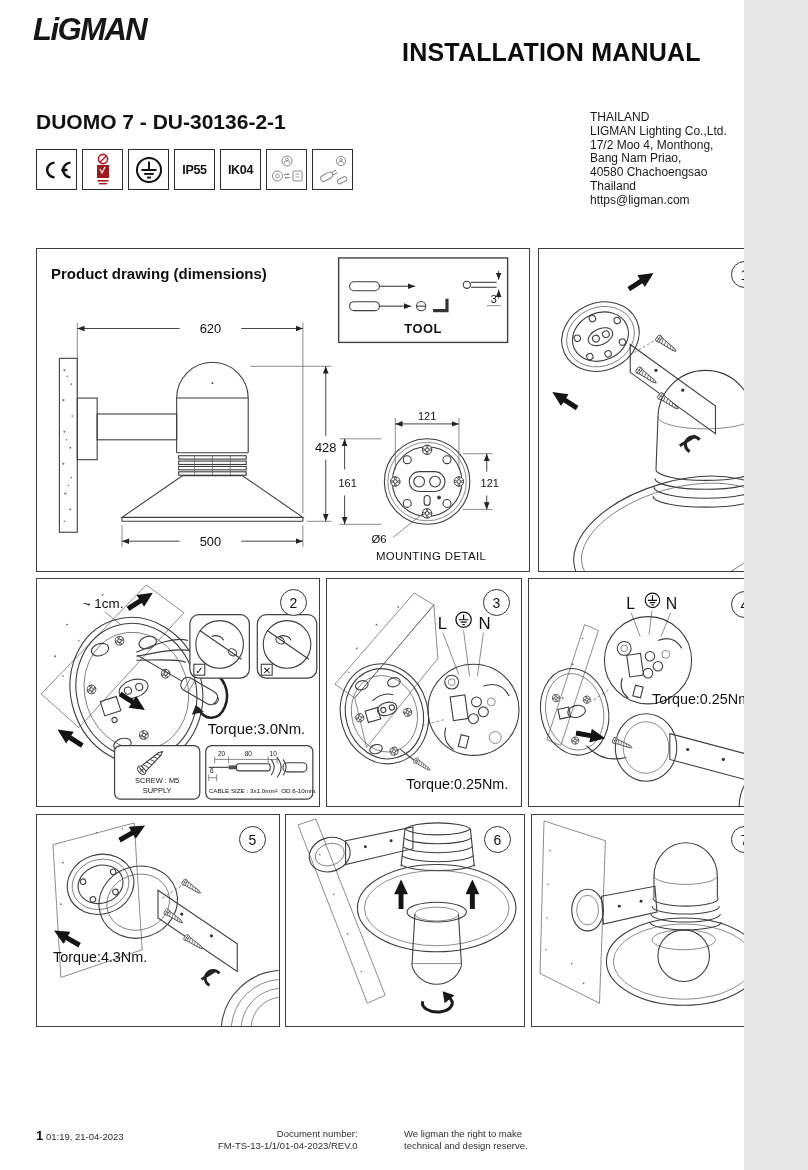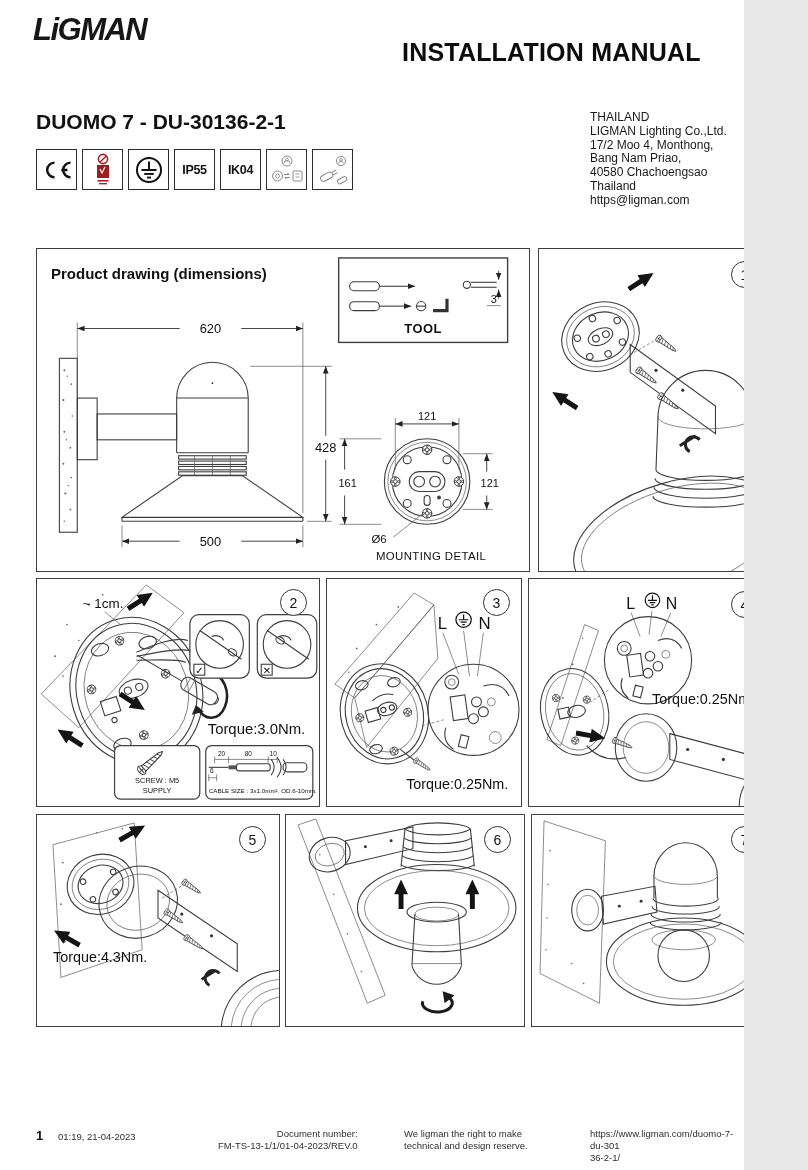--- a/index.html
+++ b/index.html
@@ -709,27 +709,23 @@
       <g>
         <ellipse cx="153" cy="148" rx="78" ry="44" class="ln"></ellipse>
         <ellipse cx="153" cy="148" rx="71" ry="38" class="lnt"></ellipse>
         <ellipse cx="153" cy="126" rx="32" ry="10" class="lnt"></ellipse>
         <ellipse cx="153" cy="142" rx="26" ry="26" class="ln"></ellipse>
       </g>
     </svg>
   </div>
 
   <div class="abs pgnum">1</div>
-  <div class="abs footer" style="left:58px;top:1131px;">01:19, 21-04-2023</div>
+  <div class="abs footer" style="left:46px;top:1131px;">01:19, 21-04-2023</div>
   <div class="abs footer" style="left:218px;top:1128px;text-align:right;">
     <div>Document number:</div>
     <div>FM-TS-13-1/1/01-04-2023/REV.0</div>
   </div>
   <div class="abs footer" style="left:404px;top:1128px;">
     <div>We ligman the right to make</div>
     <div>technical and design reserve.</div>
   </div>
-  <div class="abs footer" style="left:590px;top:1128px;">
-    <div>https://www.ligman.com/duomo-7-du-301</div>
-    <div>36-2-1/</div>
-  </div>
 
 </div>
 
 </body></html>

